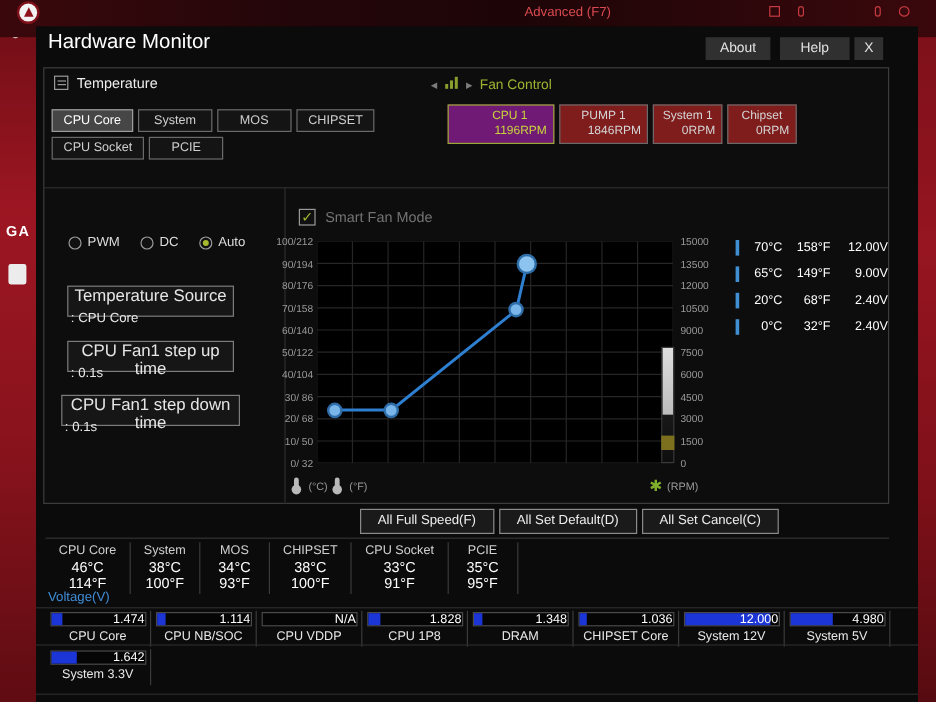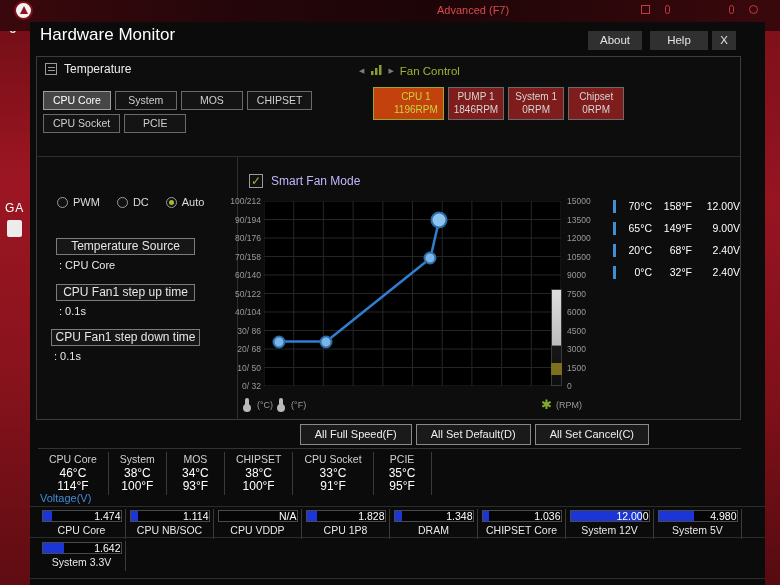--- a/index.html
+++ b/index.html
@@ -5,21 +5,21 @@
   * { margin:0; padding:0; box-sizing:border-box; }
   html,body { background:#000; font-family:"Liberation Sans", sans-serif; }
   .screen { position:relative; width:780px; height:585px; background:#000; overflow:hidden; }
 
   
   .bg-left { position:absolute; left:0; top:0; width:30px; height:100%;
              background:linear-gradient(180deg,#6d0d15,#9c1622 30%,#8a131d 62%,#5f0c12); }
   .bg-right { position:absolute; right:0; top:0; width:15px; height:100%;
               background:linear-gradient(180deg,#7a1019,#961521 35%,#7e1019 70%,#560b10); }
   .frag-c  { position:absolute; left:9px;  top:24px;  color:#f2dcdc; font-size:10px; font-weight:bold; }
-  .frag-ga { position:absolute; left:5px;  top:186px; color:#ffffff; font-size:12px; font-weight:normal; letter-spacing:1px;margin-top:15px; }
+  .frag-ga { position:absolute; left:5px;  top:186px; color:#ffffff; font-size:12px; font-weight:bold; letter-spacing:1px; }
   .frag-box{ position:absolute; left:7px;  top:220px; width:15px; height:17px; background:#ececec; border-radius:2px; }
 
   .topbar { position:absolute; left:0; top:0; width:100%; height:31px;
             background:linear-gradient(90deg,#3a080c,#24060a 30%,#1d0507 55%,#30070b 85%,#3a080c); }
   .msi-logo { position:absolute; left:14px; top:1px; width:19px; height:19px; border-radius:50%;
               background:#f3f3f3; border:2px solid #7d1018; }
   .msi-logo::after { content:""; position:absolute; left:4px; top:3px; width:0; height:0;
                      border-left:4px solid transparent; border-right:4px solid transparent; border-bottom:8px solid #8f131d; }
   .advanced { position:absolute; left:437px; top:4px; color:#d94a50; font-size:11px; cursor:pointer; }
   .top-icons { position:absolute; top:5px; display:flex; gap:15px; align-items:center; }
@@ -54,49 +54,49 @@
   #temp-tabs-r1 { left:6px; top:34px; }
   #temp-tabs-r2 { left:6px; top:57px; }
   .tab-btn { height:19px; min-width:62px; padding:0 9px; border:1px solid #6a6a6a; background:#141414;
              color:#cfcfcf; font-size:10.5px; text-align:center; line-height:17px; cursor:pointer; }
   .tab-btn.selected { background:#464646; color:#ffffff; border-color:#9d9d9d; }
 
   #fan-buttons { position:absolute; left:336px; top:30px; display:flex; gap:4px; }
   .fan-btn { min-width:56px; border:1px solid #6a6a6a; background:#7f1d1d; color:#d5d5d5;
              font-size:10px; text-align:center; padding:2px 5px 3px; cursor:pointer; line-height:13px; }
   .fan-btn .fan-name { display:block; }
-  .fan-btn .rpm { display:block; }
-  .fan-btn.selected { border-color:#99a832; color:#c8d43e; background:#c2410c;padding-left:20px; }
+  .fan-btn .rpm { display:block;margin-left:18px; }
+  .fan-btn.selected { border-color:#99a832; color:#c8d43e; background:#701a75;padding-left:20px; }
 
   .hdivider { position:absolute; left:0; top:99px; width:100%; height:1px; background:#2e2e2e; }
   .vdivider { position:absolute; left:200px; top:99px; width:1px; height:264px; background:#2e2e2e; }
 
   
   #mode-radios { position:absolute; left:20px; top:139px; display:flex; gap:17px; }
   .radio-item { display:flex; align-items:center; gap:5px; cursor:pointer; }
   .radio-circle { width:11px; height:11px; border:1px solid #9a9a9a; border-radius:50%; background:#111; position:relative; }
   .radio-circle.on::after { content:""; position:absolute; left:2px; top:2px; width:5px; height:5px;
                             border-radius:50%; background:#a9b92e; }
   .radio-label { color:#dcdcdc; font-size:11px; }
 
   .setting-btn { position:absolute; border:1px solid #7c7c7c; background:#161616; color:#e6e6e6;
-                 font-size:12px; text-align:center; height:17px; line-height:15px; cursor:pointer; }
+                 font-size:14px; text-align:center; height:26px; line-height:15px; cursor:pointer; }
   #temp-source-btn { left:19px; top:181px; width:139px; }
   #step-up-btn     { left:19px; top:227px; width:139px; }
   #step-down-btn   { left:14px; top:272px; width:149px; }
   .setting-val { position:absolute; color:#e8e8e8; font-size:11px; }
   #temp-source-val { left:22px; top:202px; }
   #step-up-val     { left:22px; top:248px; }
   #step-down-val   { left:17px; top:293px; }
 
   
   .smart-fan { position:absolute; left:212px; top:117px; display:flex; align-items:center; gap:8px; }
   .checkbox { width:14px; height:14px; border:1px solid #9a9a9a; background:#101010; color:#a2b42f;
               font-size:12px; line-height:13px; text-align:center; cursor:pointer; }
-  .smart-fan-label { color:#c4b5fd; font-size:12px; }
+  .smart-fan-label { color:#737373; font-size:12px; }
 
   #plot { position:absolute; left:227px; top:144px; width:297px; height:185px; background:#000; }
   #plot svg { width:100%; height:100%; display:block; }
   .grid  { stroke:#262626; stroke-width:1; vector-effect:non-scaling-stroke; }
   .curve { fill:none; stroke:#2e7fd0; stroke-width:2.5; vector-effect:non-scaling-stroke; }
   .curve-dot { position:absolute; width:13px; height:13px; border-radius:50%; background:#79b5e8;
                border:2px solid #2e6da8; transform:translate(-50%,-50%); cursor:grab; }
   .curve-dot.big { width:17px; height:17px; background:#8cc4ef; }
 
   #y-axis   { position:absolute; left:203px; top:144px; width:21px; height:185px; }

